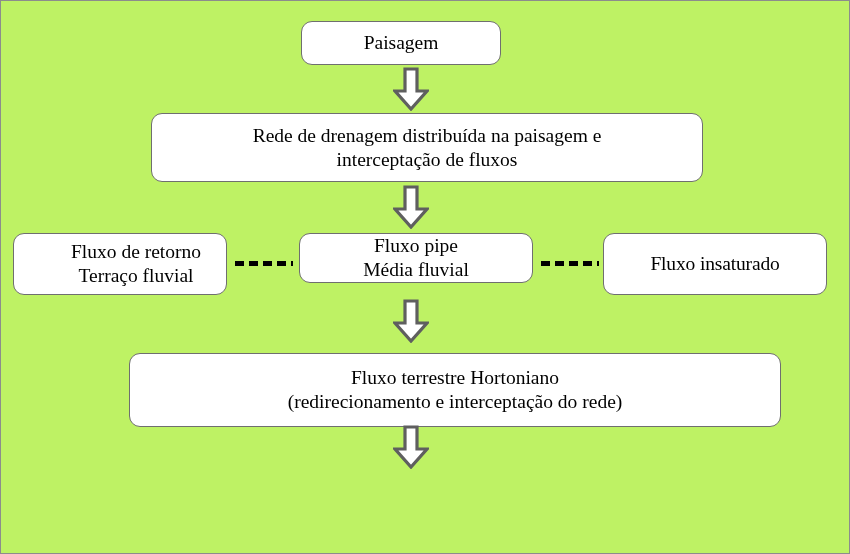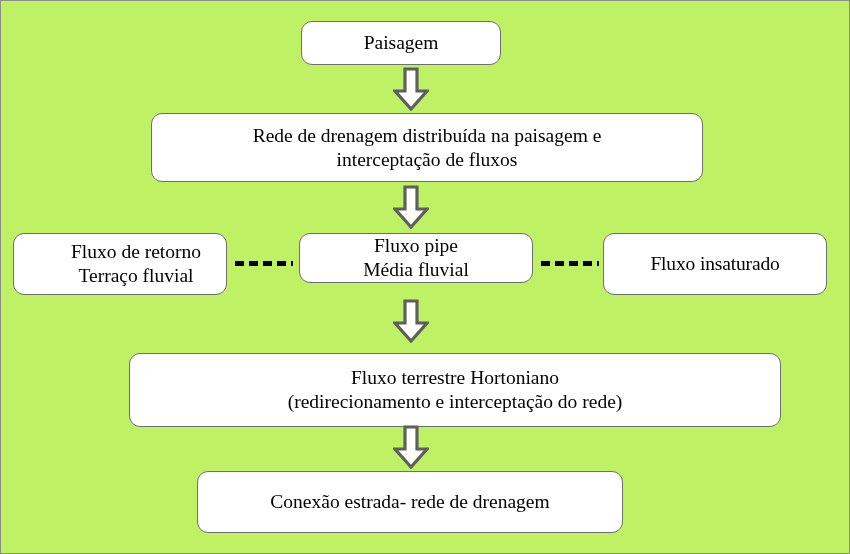--- a/index.html
+++ b/index.html
@@ -143,19 +143,14 @@
       <span class="line">(redirecionamento e interceptação do rede)</span>
     </span>
   </div>
 
   <div class="arrow" id="arrow-4">
     <svg viewBox="0 0 36 44" preserveAspectRatio="none" aria-hidden="true">
       <polygon points="12,2 24,2 24,24 34,24 18,42 2,24 12,24"></polygon>
     </svg>
   </div>
 
-  <div class="node" id="node-conexao">
-    <span class="text">
-      <span class="line">Conexão estrada- rede de drenagem</span>
-    </span>
-  </div>
 
 </div>
 
 </body></html>

